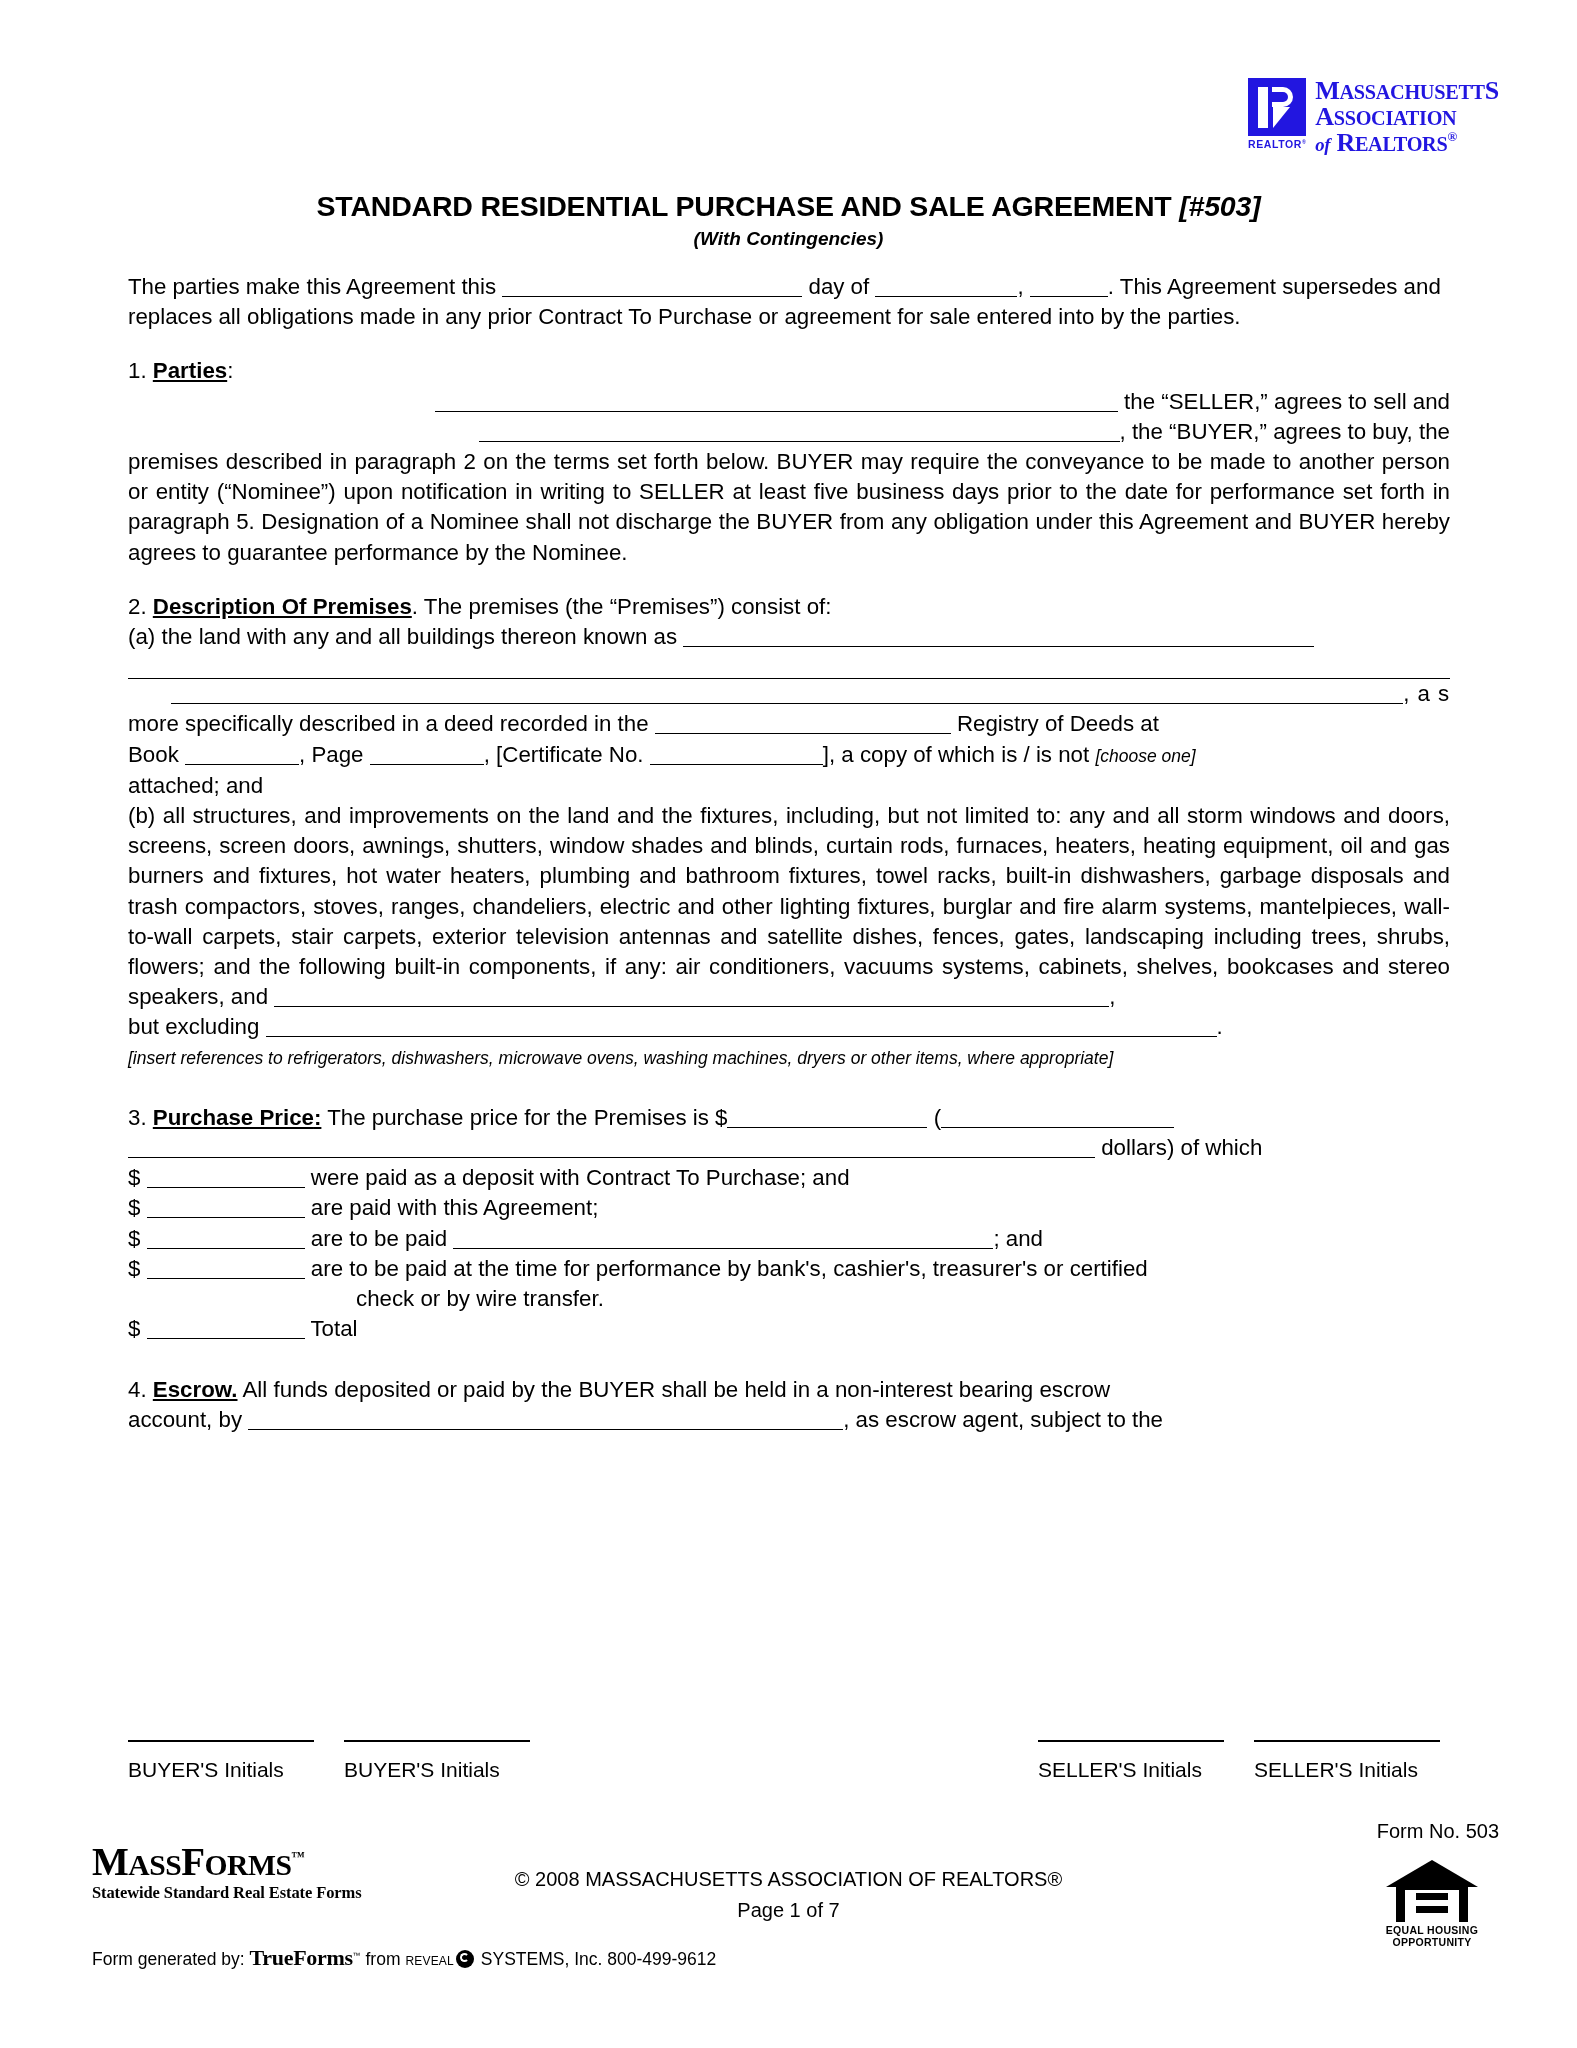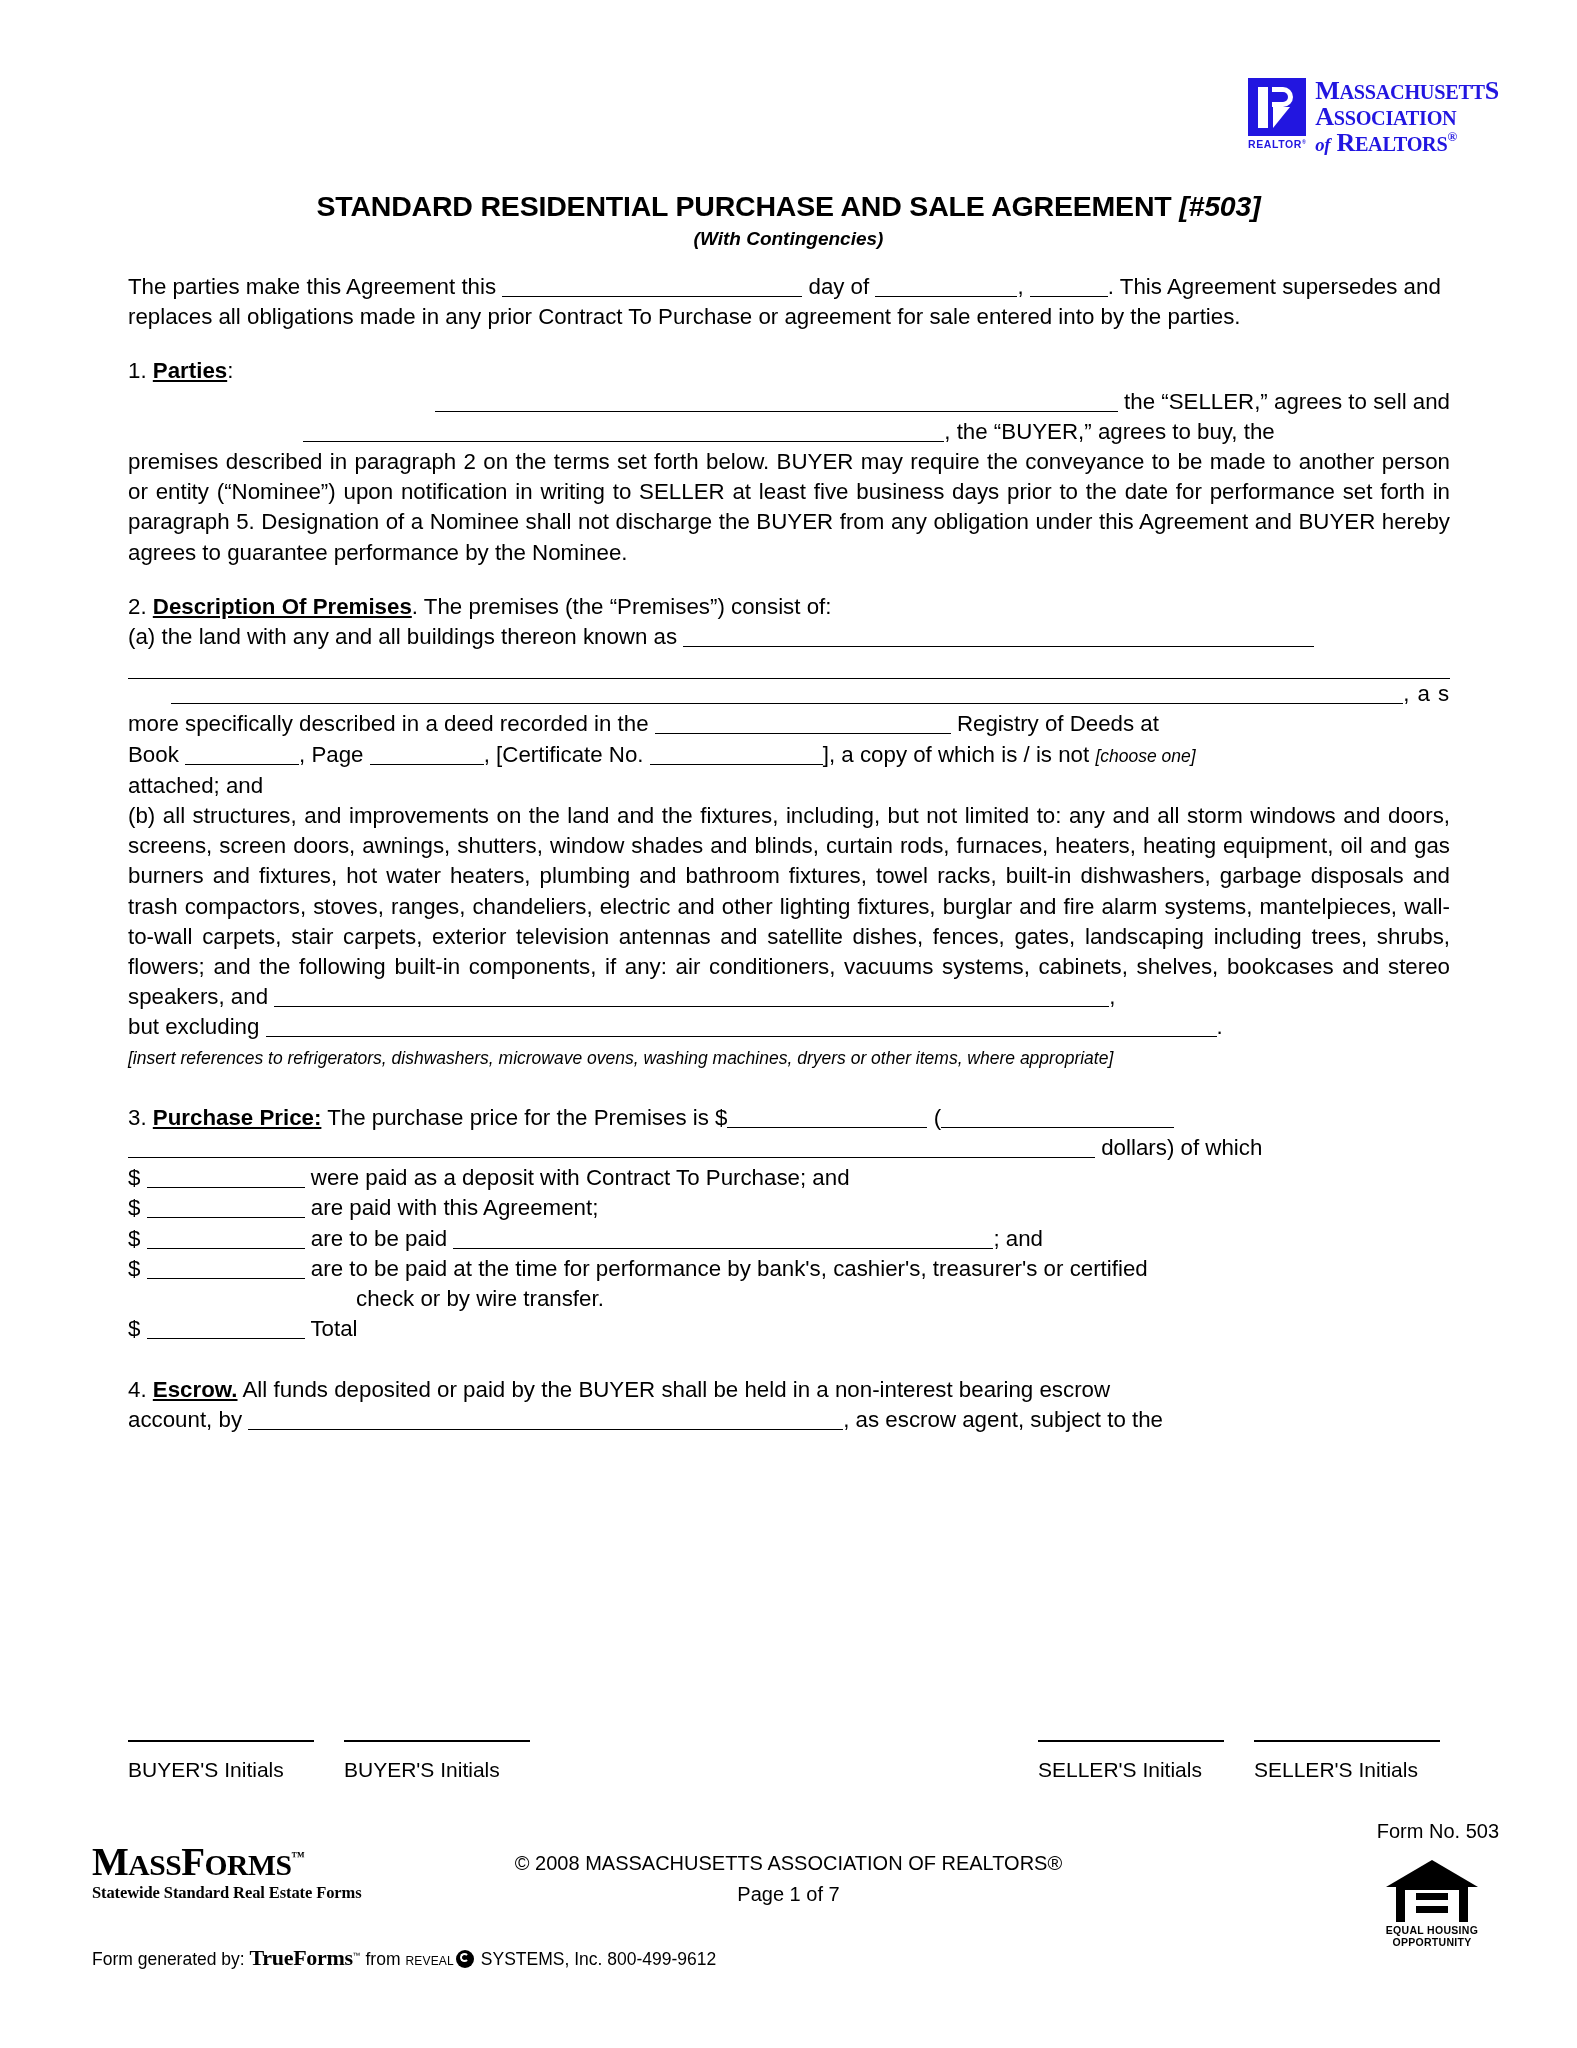--- a/index.html
+++ b/index.html
@@ -230,21 +230,21 @@
     position: absolute;
     left: 4px; top: 3px;
     width: 9px; height: 9px;
     border: 2.5px solid #fff;
     border-radius: 50%;
     border-right-color: transparent;
     box-sizing: border-box;
   }
   .copy-center {
     position: absolute;
-    left: 0; top: 36px;
+    left: 0; top: 52px;
     width: 1577px;
     text-align: center;
     font-size: 20px;
     line-height: 31px;
   }
   .form-no {
     position: absolute;
     right: 78px;
     top: 8px;
     font-size: 20px;
@@ -327,21 +327,21 @@
   <div class="body-wrap">
 
     <p class="para"><span>The parties make this Agreement this </span><span class="ln" style="width:300px"></span><span> day of </span><span class="ln" style="width:142px"></span><span>, </span><span class="ln" style="width:78px"></span><span>.  This Agreement supersedes and replaces all obligations made in any prior Contract To Purchase or agreement for sale entered into by the parties.</span></p>
 
     <div class="gap-sm"></div>
 
     <p class="para"><span class="sec-num">1.</span> <span class="sec-head">Parties</span><span>:</span></p>
 
     <p class="para" style="text-align:right"><span class="ln" style="width:683px"></span> <span>the “SELLER,” agrees to sell and</span></p>
 
-    <p class="para" style="text-align:center"><span class="ln" style="width:641px"></span><span>, the “BUYER,” agrees to buy, the</span></p>
+    <p class="para" style="text-align:right"><span class="ln" style="width:641px"></span><span>, the “BUYER,” agrees to buy, the</span></p>
 
     <p class="para just">premises described in paragraph 2 on the terms set forth below.  BUYER may require the conveyance to be made to another person or entity (“Nominee”) upon notification in writing to SELLER at least five business days prior to the date for performance set forth in paragraph 5.  Designation of a Nominee shall not discharge the BUYER from any obligation under this Agreement and BUYER hereby agrees to guarantee performance by the Nominee.</p>
 
     <div class="gap-sm"></div>
 
     <p class="para"><span class="sec-num">2.</span> <span class="sec-head">Description Of Premises</span><span>.  The premises (the “Premises”) consist of:</span></p>
 
     <p class="para"><span>(a) the land with any and all buildings thereon known as </span><span class="ln" style="width:631px"></span></p>
 
     <div class="full-ln"></div>

